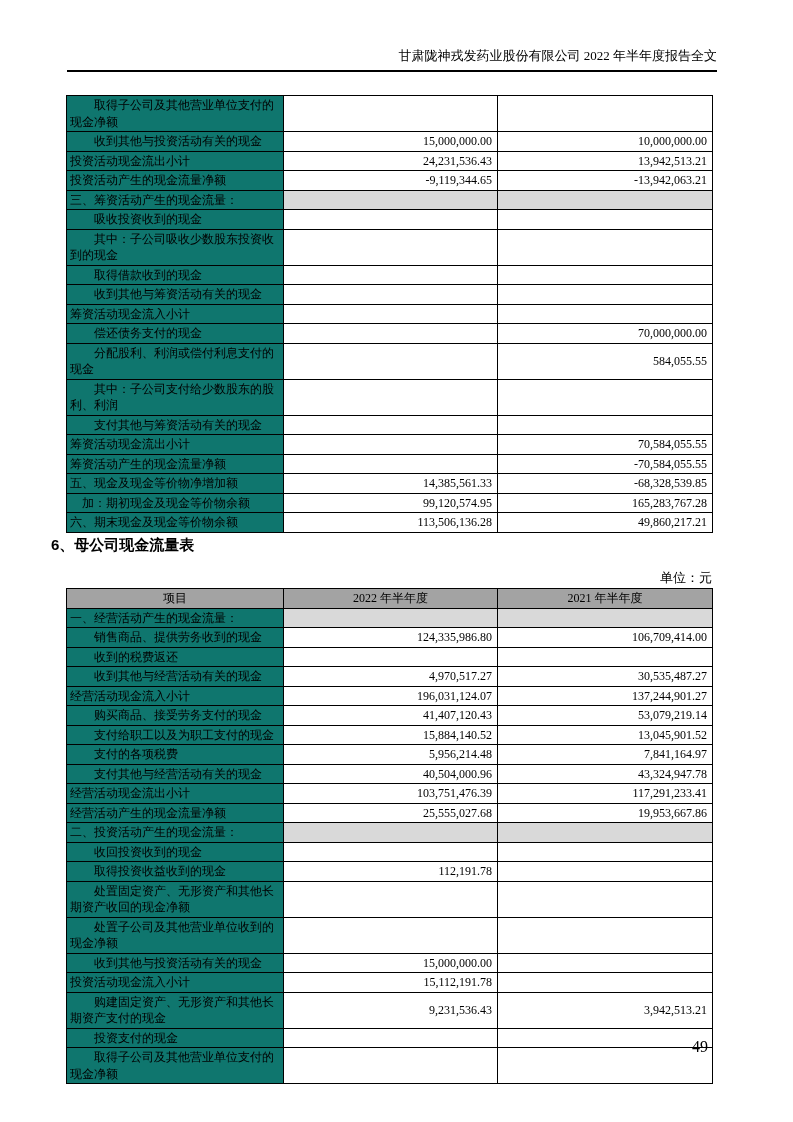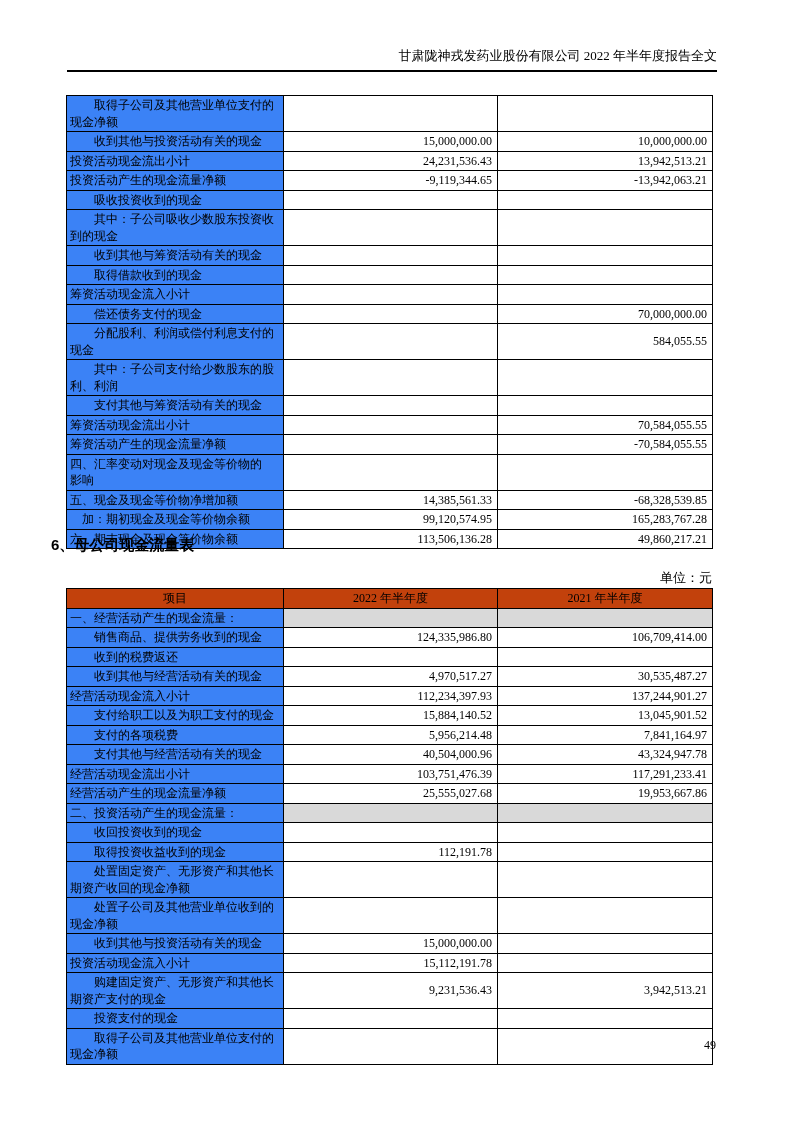--- a/index.html
+++ b/index.html
@@ -26,50 +26,50 @@
   #table1{position:absolute;top:95px;left:66px;width:646px;}
   #table2{position:absolute;top:588px;left:66px;width:646px;}
   td{
     border:1px solid #000;
     line-height:16.5px;
     padding:0;
     vertical-align:middle;
     overflow:hidden;
   }
   .c-label{
-    background:#3b82f6;
+    background:#0f766e;
     padding:1px 2px 1px 3px;
     white-space:pre-line;
     text-align:left;
   }
   .i1{text-indent:12px;margin-top:40px;}
   .i2{text-indent:24px;}
   .c-val{
     background:#fff;
     text-align:right;
     padding:1px 5px 1px 2px;
   }
   tr.section .c-val{background:#d9d9d9;}
   thead td{
-    background:#c2410c;
+    background:#a3a3a3;
     text-align:center;
     padding:1px 2px;
   }
   .section-heading{
     position:absolute;top:536px;left:51px;
     font-family:"Liberation Sans","DejaVu Sans",sans-serif;
     font-weight:bold;font-size:15px;line-height:18px;
   }
   .unit-label{
     position:absolute;top:570px;left:67px;width:645px;
     text-align:right;font-size:13px;line-height:16px;
   }
   .page-number{
-    position:absolute;top:1038px;left:67px;width:649px;
-    text-align:right;font-size:12px;
+    position:absolute;top:1038px;left:59px;width:649px;
+    text-align:right;font-size:16px;
   }
 </style>
 </head>
 <body>
 
 <div class="page">
 
   <div class="header-title">甘肃陇神戎发药业股份有限公司 2022 年半年度报告全文</div>
   <div class="header-rule"></div>
 
@@ -94,38 +94,43 @@
         <tr>
           <td class="c-label i0">投资活动现金流出小计</td>
           <td class="c-val">24,231,536.43</td>
           <td class="c-val">13,942,513.21</td>
         </tr>
         <tr>
           <td class="c-label i0">投资活动产生的现金流量净额</td>
           <td class="c-val">-9,119,344.65</td>
           <td class="c-val">-13,942,063.21</td>
         </tr>
+        <tr class="section">
+          <td class="c-label i0">三、筹资活动产生的现金流量：</td>
+          <td class="c-val"></td>
+          <td class="c-val"></td>
+        </tr>
         <tr>
           <td class="c-label i2">吸收投资收到的现金</td>
           <td class="c-val"></td>
           <td class="c-val"></td>
         </tr>
         <tr>
           <td class="c-label i2">其中：子公司吸收少数股东投资收
 到的现金</td>
           <td class="c-val"></td>
           <td class="c-val"></td>
         </tr>
         <tr>
+          <td class="c-label i2">取得借款收到的现金</td>
+          <td class="c-val"></td>
+          <td class="c-val"></td>
+        </tr>
+        <tr>
           <td class="c-label i2">收到其他与筹资活动有关的现金</td>
-          <td class="c-val"></td>
-          <td class="c-val"></td>
-        </tr>
-        <tr>
-          <td class="c-label i2">取得借款收到的现金</td>
           <td class="c-val"></td>
           <td class="c-val"></td>
         </tr>
         <tr>
           <td class="c-label i0">筹资活动现金流入小计</td>
           <td class="c-val"></td>
           <td class="c-val"></td>
         </tr>
         <tr>
           <td class="c-label i2">偿还债务支付的现金</td>
@@ -151,26 +156,20 @@
         </tr>
         <tr>
           <td class="c-label i0">筹资活动现金流出小计</td>
           <td class="c-val"></td>
           <td class="c-val">70,584,055.55</td>
         </tr>
         <tr>
           <td class="c-label i0">筹资活动产生的现金流量净额</td>
           <td class="c-val"></td>
           <td class="c-val">-70,584,055.55</td>
-        </tr>
-        <tr>
-          <td class="c-label i0">四、汇率变动对现金及现金等价物的
-影响</td>
-          <td class="c-val"></td>
-          <td class="c-val"></td>
         </tr>
         <tr>
           <td class="c-label i0">五、现金及现金等价物净增加额</td>
           <td class="c-val">14,385,561.33</td>
           <td class="c-val">-68,328,539.85</td>
         </tr>
         <tr>
           <td class="c-label i1">加：期初现金及现金等价物余额</td>
           <td class="c-val">99,120,574.95</td>
           <td class="c-val">165,283,767.28</td>
@@ -216,22 +215,27 @@
           <td class="c-val"></td>
           <td class="c-val"></td>
         </tr>
         <tr>
           <td class="c-label i2">收到其他与经营活动有关的现金</td>
           <td class="c-val">4,970,517.27</td>
           <td class="c-val">30,535,487.27</td>
         </tr>
         <tr>
           <td class="c-label i0">经营活动现金流入小计</td>
-          <td class="c-val">112,234,397.93</td>
+          <td class="c-val">196,031,124.07</td>
           <td class="c-val">137,244,901.27</td>
+        </tr>
+        <tr>
+          <td class="c-label i2">购买商品、接受劳务支付的现金</td>
+          <td class="c-val">41,407,120.43</td>
+          <td class="c-val">53,079,219.14</td>
         </tr>
         <tr>
           <td class="c-label i2">支付给职工以及为职工支付的现金</td>
           <td class="c-val">15,884,140.52</td>
           <td class="c-val">13,045,901.52</td>
         </tr>
         <tr>
           <td class="c-label i2">支付的各项税费</td>
           <td class="c-val">5,956,214.48</td>
           <td class="c-val">7,841,164.97</td>

